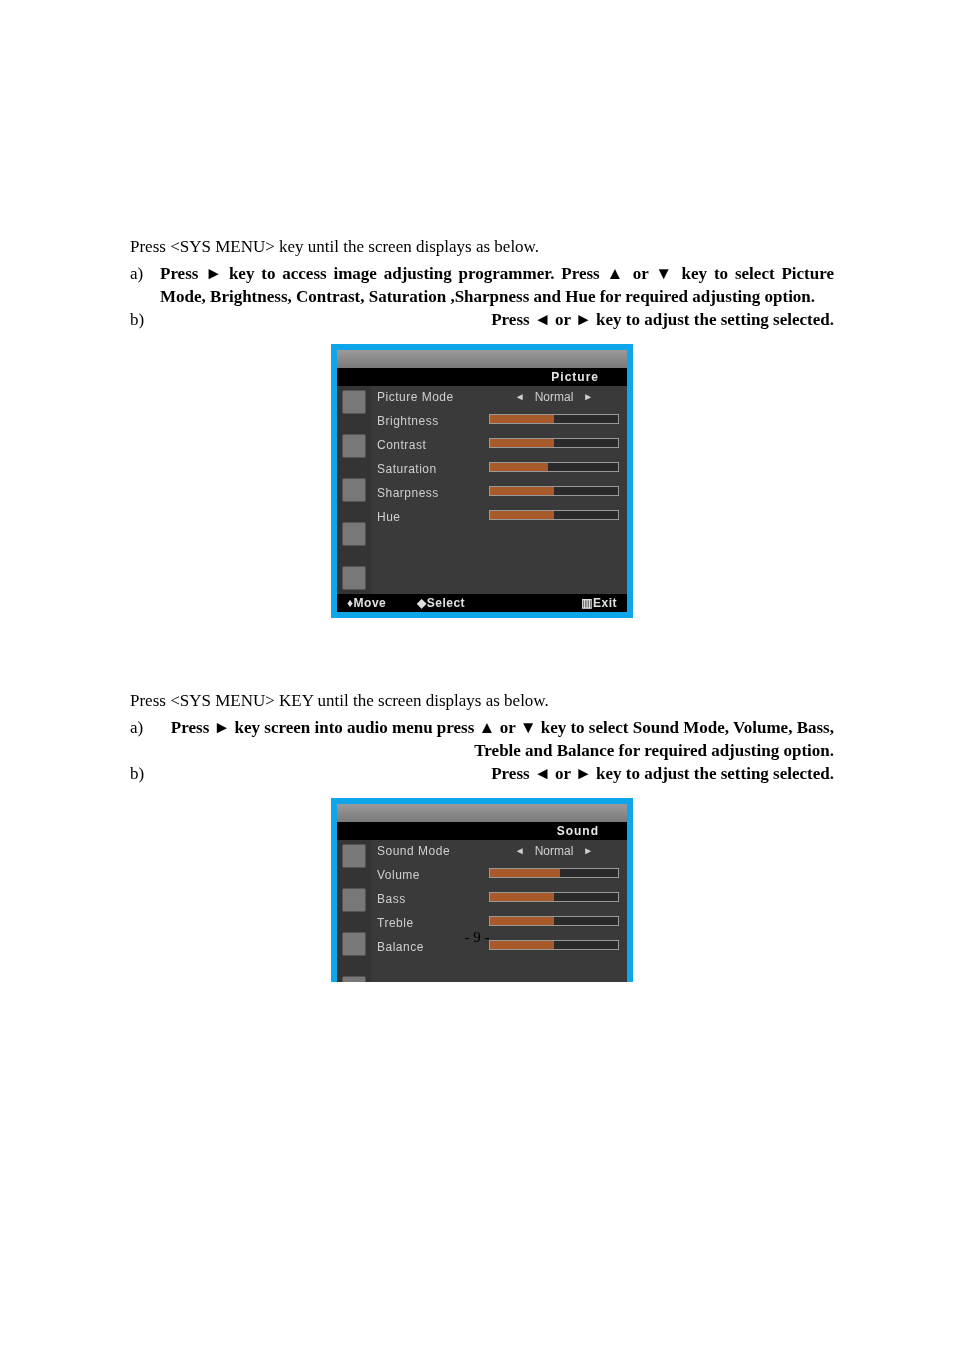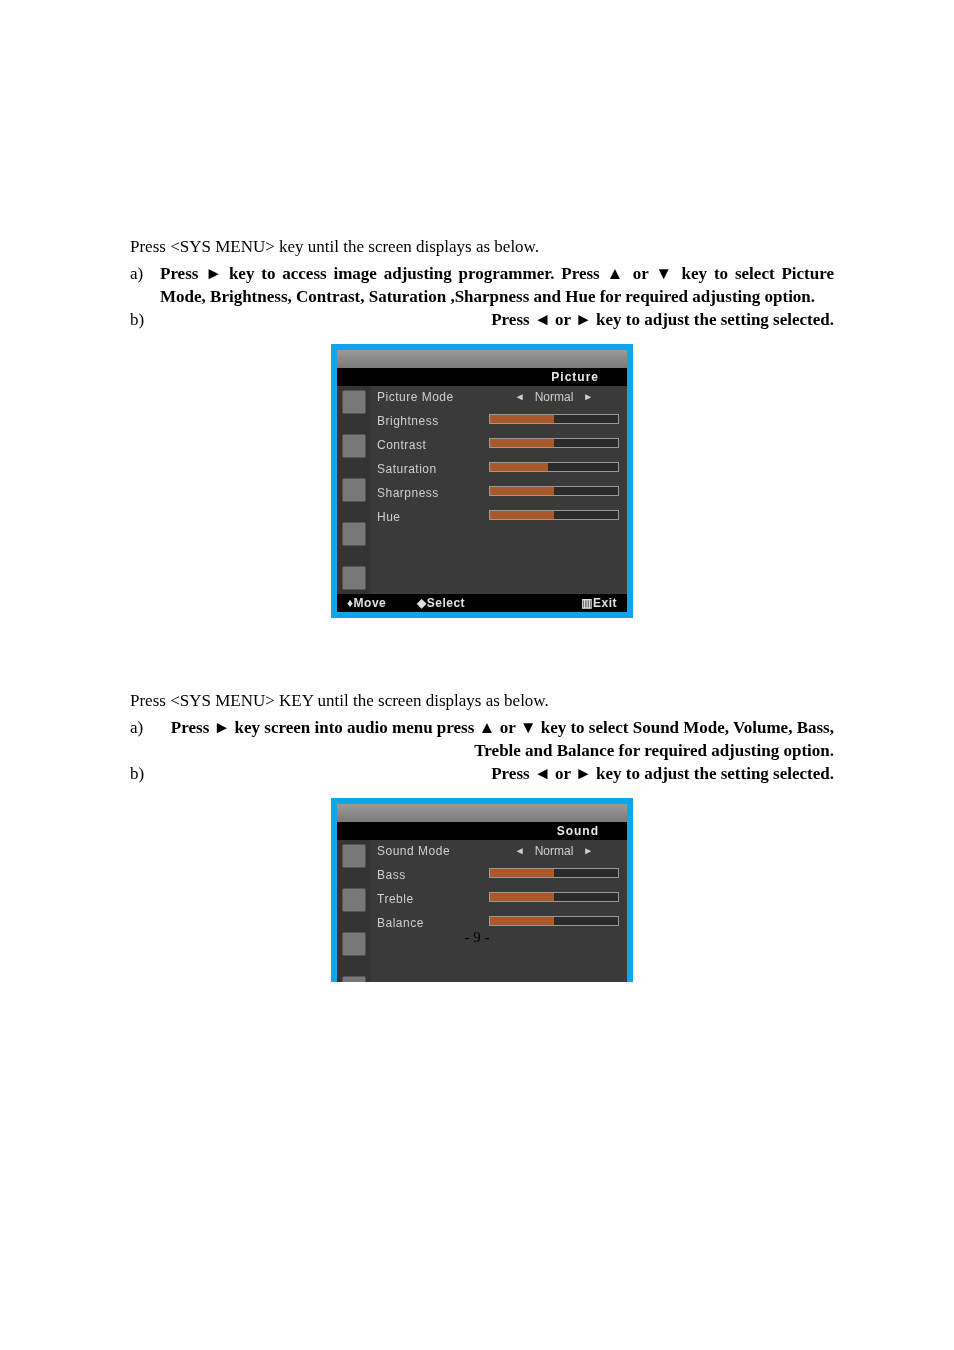--- a/index.html
+++ b/index.html
@@ -214,20 +214,28 @@
         <div class="osd-rows">
           <div class="osd-row">
             <span class="osd-label">Sound Mode</span>
             <span class="osd-value">
               <span class="osd-arrow">◄</span>
               <span>Normal</span>
               <span class="osd-arrow">►</span>
             </span>
           </div>
           <div class="osd-row">
+            <span class="osd-label">Volume</span>
+            <span class="osd-value">
+                <span class="osd-slider">
+                  <span class="fill" style="width:55%"></span>
+                </span>
+              </span>
+          </div>
+          <div class="osd-row">
             <span class="osd-label">Bass</span>
             <span class="osd-value">
                 <span class="osd-slider">
                   <span class="fill" style="width:50%"></span>
                 </span>
               </span>
           </div>
           <div class="osd-row">
             <span class="osd-label">Treble</span>
             <span class="osd-value">

